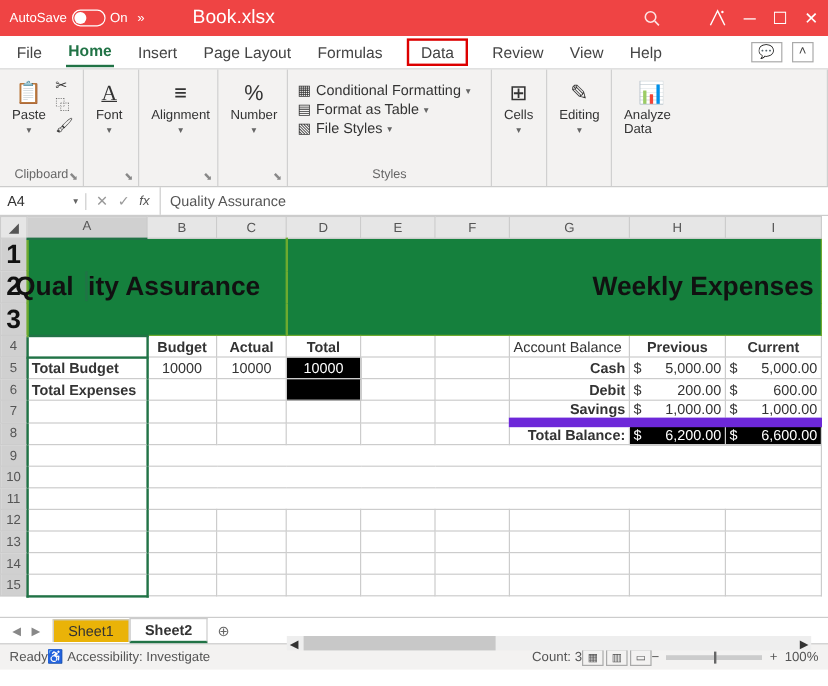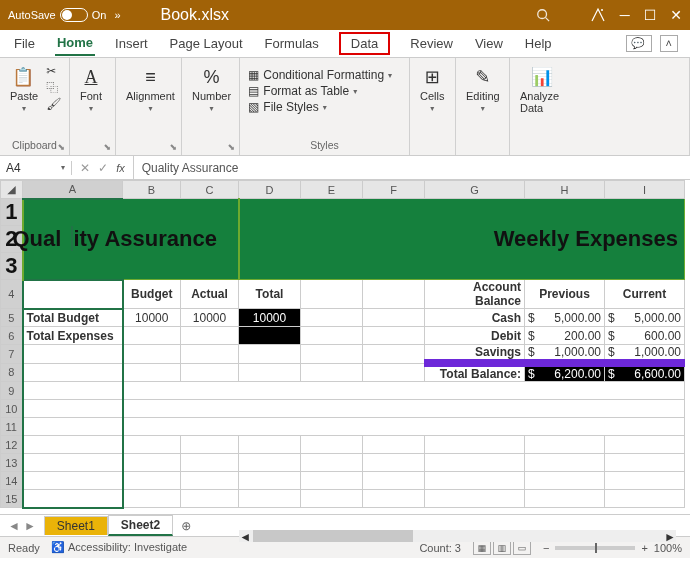--- a/index.html
+++ b/index.html
@@ -1,19 +1,19 @@
 <!DOCTYPE html>
 <html><head>
 <meta charset="utf-8">
 <style>
 * { margin: 0; padding: 0; box-sizing: border-box; font-family: 'Segoe UI', Arial, sans-serif; }
 body { width: 690px; height: 572px; background: #fff; overflow: hidden; font-size: 12px; color: #333; }
 
 
-.titlebar { height: 30px; background: #a16207; display: flex; align-items: center; color: #fff; padding: 0 8px; }
+.titlebar { height: 30px; background: #ef4444; display: flex; align-items: center; color: #fff; padding: 0 8px; }
 .autosave { display: flex; align-items: center; gap: 4px; font-size: 11px; }
 .toggle { width: 28px; height: 14px; border: 1px solid #fff; border-radius: 7px; position: relative; }
 .toggle::after { content: ''; position: absolute; width: 10px; height: 10px; background: #fff; border-radius: 50%; top: 1px; left: 1px; }
 .chevrons { margin-left: 8px; font-size: 11px; }
 .title-center { flex: 1; text-align: left; font-size: 16px; padding-left:40px; }
 .title-icons { display: flex; gap: 14px; align-items: center; }
 .title-icons span { cursor: default; font-size: 14px; }
 .search-tb { opacity: 0.85; }
 
 
@@ -52,34 +52,34 @@
 .rowhdr { width: 22px; }
 .colhdrs th.selA { background:#d0d0d0; border-bottom:2px solid #217346; }
 td { border: 1px solid #ccc; height: 18px; font-size: 12px; padding: 0 3px; }
 td.selA { border-left:2px solid #217346; border-right:2px solid #217346; }
 .rowhdr.sel { background:#d0d0d0; }
 
 
 .greenband td.cell { background: #15803d; border-color:#6eaa2f; }
 .title-row td { font-size: 22px; font-weight: 700; color: #111; }
 .hdr-bold { font-weight: 700; text-align:center; }
-.hdr-right { font-weight:700; text-align:right; }
+.hdr-right { font-weight:400; }
 .bold { font-weight:700; }
 .center { text-align:center; }
 .right { text-align:right;font-weight:bold; }
 .black { background:#000; color:#fff; }
 .money { text-align:right; }
 .money::before { content:'$  '; float:left; }
 .underline td.dcell { border-bottom: 8px solid #6d28d9; }
 .sheetbar { height:22px; display:flex; align-items:center; border-top:1px solid #ccc; font-size:12px;}
 .sheetbar .nav { padding:0 8px; color:#888; display:flex; gap:4px;}
 .sheet-tab { padding: 2px 12px; border:1px solid #ccc; border-bottom:none; background:#eab308;}
 .sheet-tab.active { background:#fff; font-weight:600; border-bottom:2px solid #217346;}
 .sheet-add { padding:0 8px; color:#666;}
-.statusbar { height:22px; background:#f3f2f1; border-top:1px solid #ccc; display:flex; align-items:center; font-size:11px; padding:0 8px; gap:12px; color:#555;}
+.statusbar { height:22px; background:#f3f2f1; border-top:1px solid #ccc; display:flex; align-items:center; font-size:11px; padding:0 8px; color:#555;}
 .statusbar .spacer{flex:1;}
 .view-icons { display:flex; gap:2px;}
 .view-icons span{ border:1px solid #aaa; width:18px; height:14px; display:flex; align-items:center; justify-content:center; font-size:9px;}
 .zoom { display:flex; align-items:center; gap:6px;}
 .zoom .track{ width:80px; height:4px; background:#ccc; position:relative;}
 .zoom .track::after{content:''; position:absolute; width:2px; height:10px; background:#666; left:50%; top:-3px;}
 
 svg { display:block; }
 </style>
 </head>

